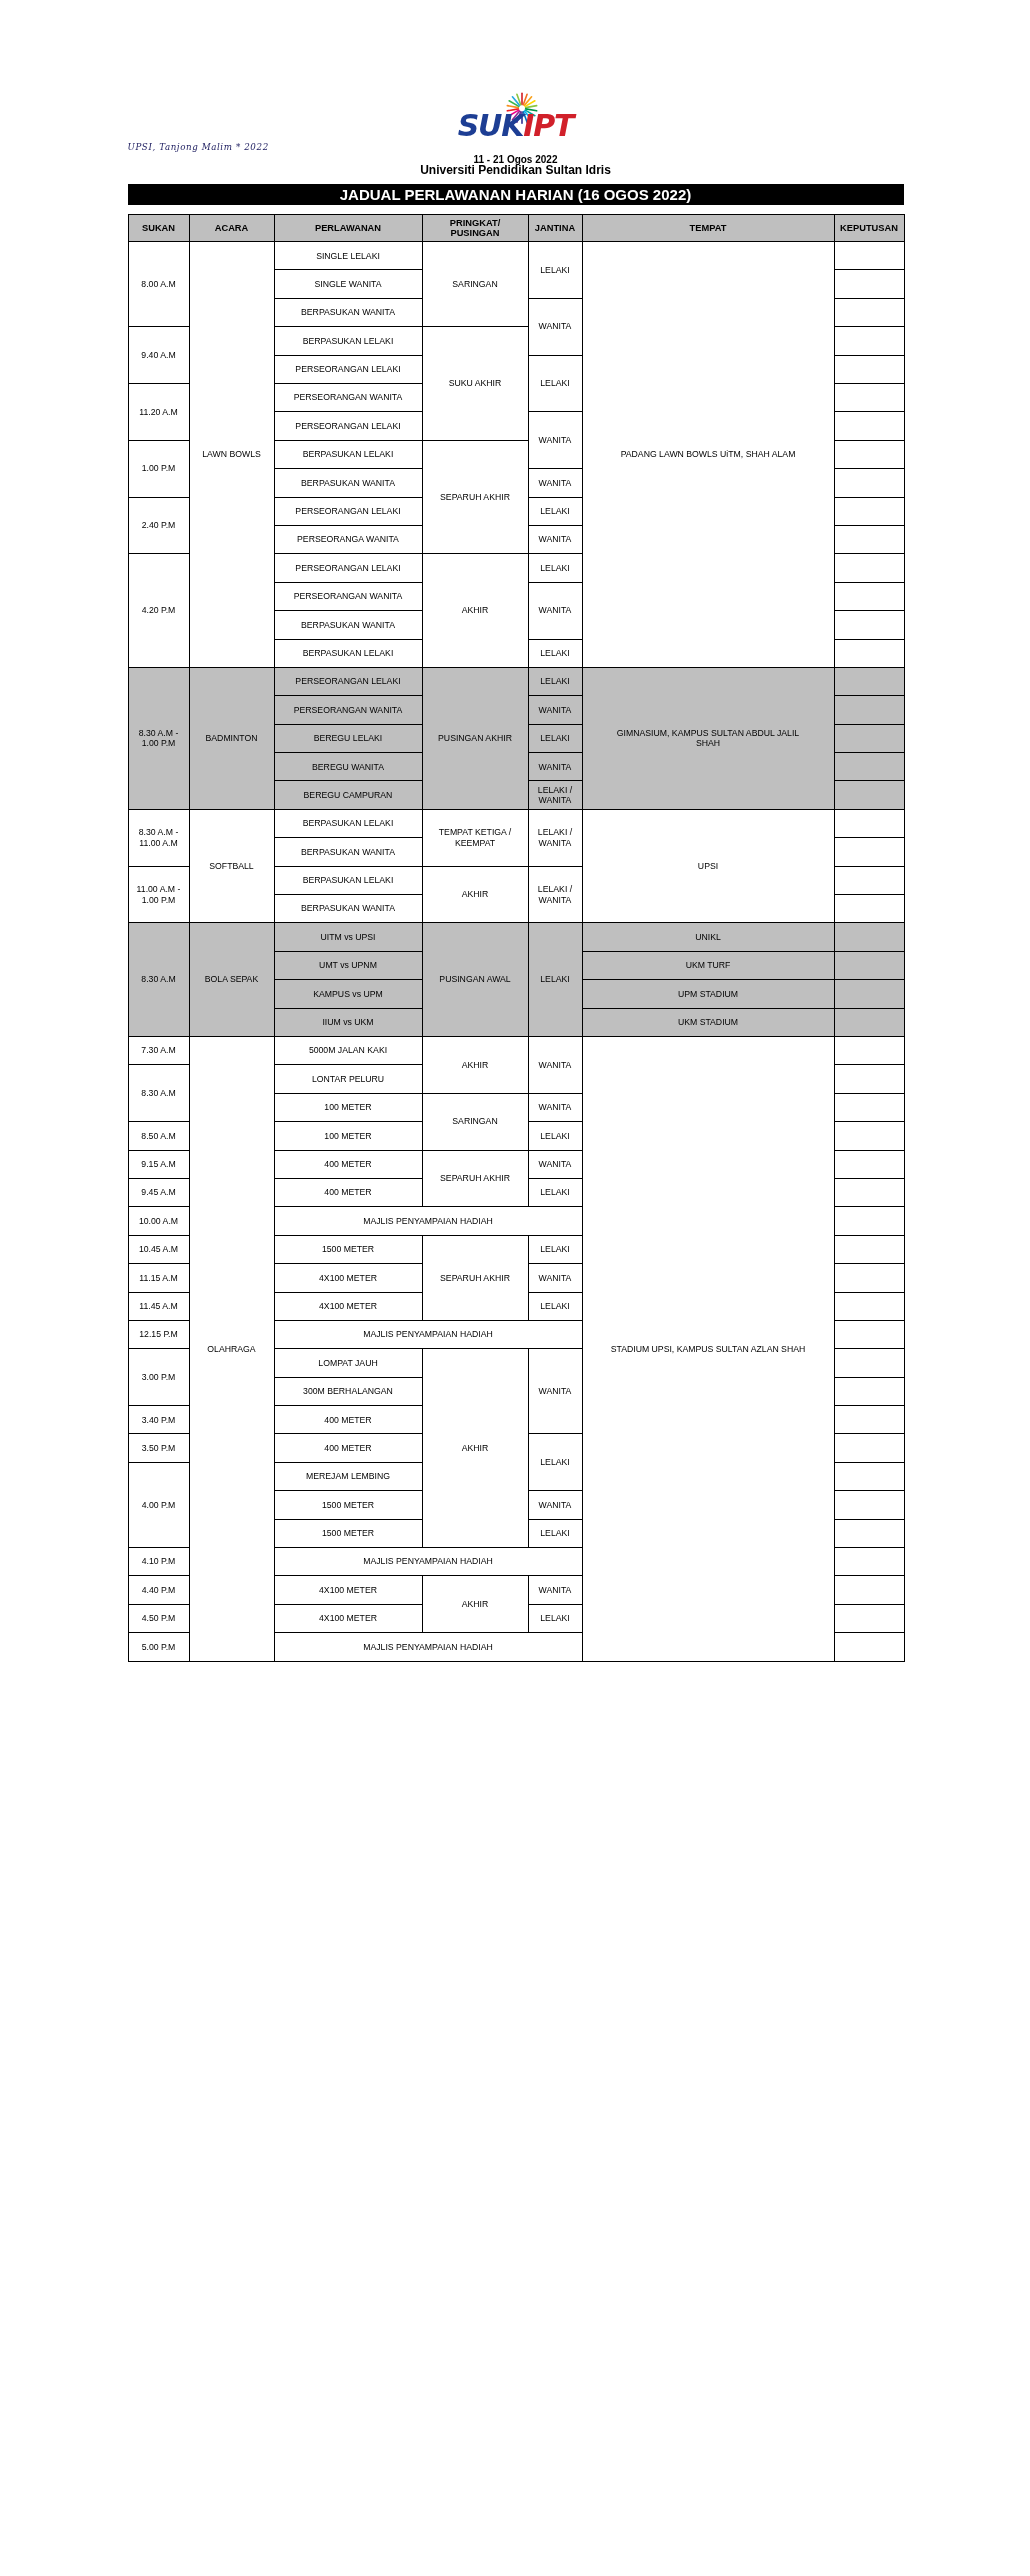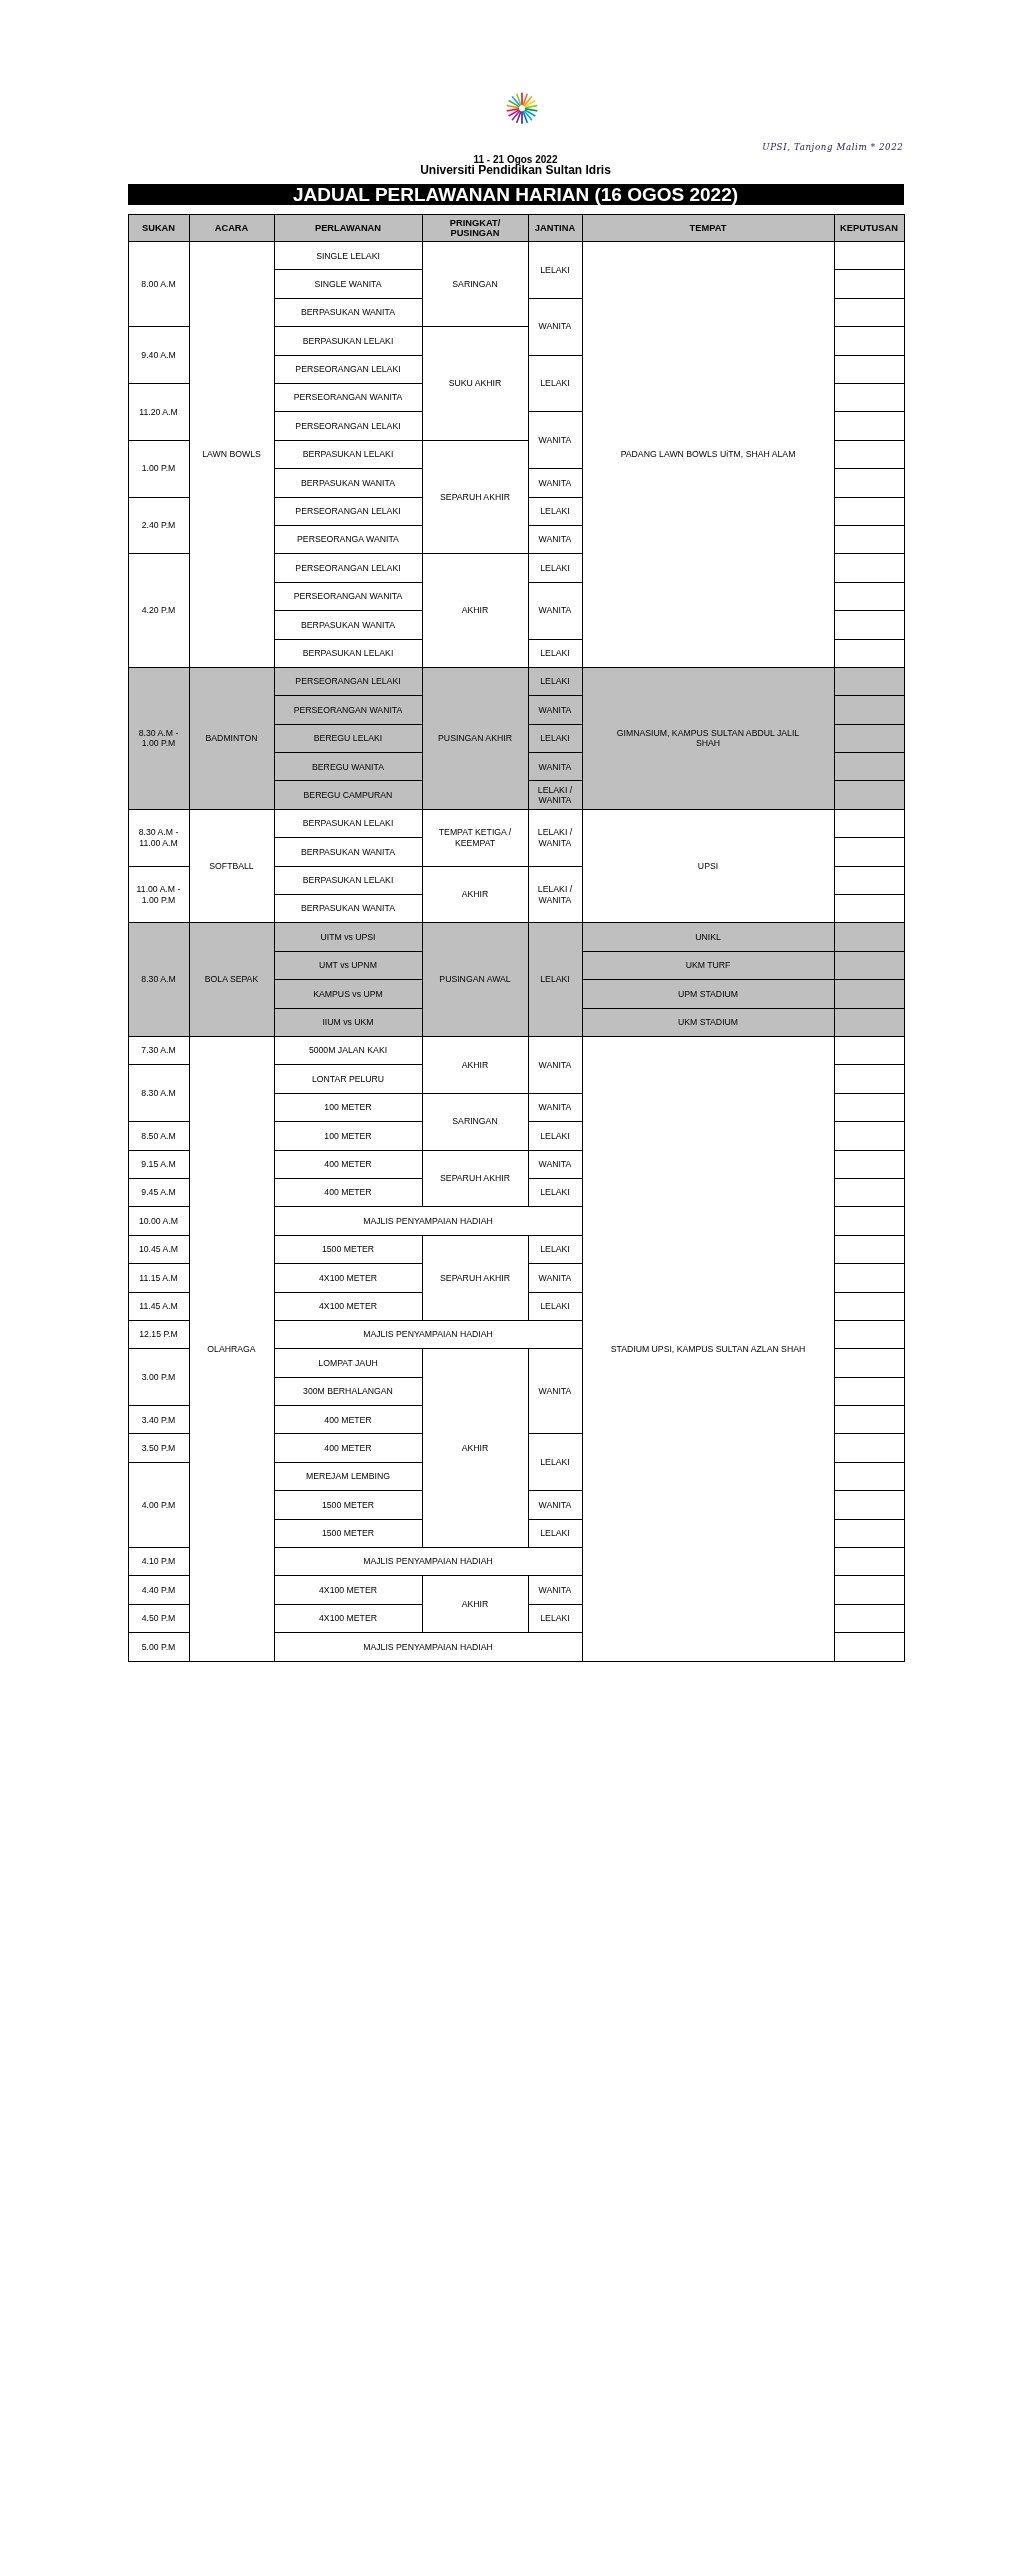--- a/index.html
+++ b/index.html
@@ -13,30 +13,30 @@
   .logo{position:relative;display:block;height:63px;}
   .starburst{position:absolute;top:-1.2px;left:calc(50% + 6.2px);transform:translateX(-50%);}
   .logo-word{
     position:absolute;top:21px;left:0;right:0;text-align:center;
     font-weight:bold;font-style:italic;font-size:30px;line-height:30px;letter-spacing:-1.2px;
     font-family:"DejaVu Sans", sans-serif;
   }
   .logo-suk{color:#1d3e94;}
   .logo-ipt{color:#d1202a;}
   .logo-tagline{
-    position:absolute;top:52px;left:0;right:0;text-align:right;
+    position:absolute;top:52px;left:0;right:0;text-align:left;
     font-style:italic;font-size:8.7px;color:#1b1b5e;letter-spacing:0.6px;
     font-family:"DejaVu Serif", serif;
   }
   .doc-title{margin-top:5px;font-weight:bold;font-size:13px;line-height:15px;}
   .doc-dates{margin-top:1.9px;font-weight:bold;font-size:10px;line-height:10.5px;}
   .doc-host{font-weight:bold;font-size:12px;line-height:11.7px;}
   .banner{
     margin-top:6.8px;background:#000;color:#fff;text-align:center;
-    font-weight:bold;font-size:19px;height:21px;line-height:21px;
+    font-weight:bold;font-size:15px;height:21px;line-height:21px;
   }
   table.schedule{
     border-collapse:collapse;table-layout:fixed;width:776px;
     margin-top:9.3px;border:1.9px solid #000;
   }
   table.schedule th, table.schedule td{
     border:1.2px solid #000;text-align:center;vertical-align:middle;
     white-space:pre-line;padding:1.2px 1.9px;overflow:hidden;
   }
   table.schedule thead th{
@@ -105,20 +105,21 @@
               <line x1="29" y1="25" x2="29" y2="7" stroke="#39b54a"></line>
             </g>
           <g transform="rotate(320 29 31)">
               <line x1="29" y1="25" x2="29" y2="7" stroke="#27aae1"></line>
             </g>
           <g transform="rotate(340 29 31)">
               <line x1="29" y1="25" x2="29" y2="7" stroke="#8bc53f"></line>
             </g>
         </g>
       </svg>
+      <div class="logo-word"><span class="logo-suk">SUK</span><span class="logo-ipt">IPT</span></div>
       <div class="logo-tagline">UPSI, Tanjong Malim * 2022</div>
     </div>
     <div class="doc-dates">11 - 21 Ogos 2022</div>
     <div class="doc-host">Universiti Pendidikan Sultan Idris</div>
   </div>
 
   <div class="banner">JADUAL PERLAWANAN HARIAN (16 OGOS 2022)</div>
 
   <table class="schedule">
     <colgroup>

